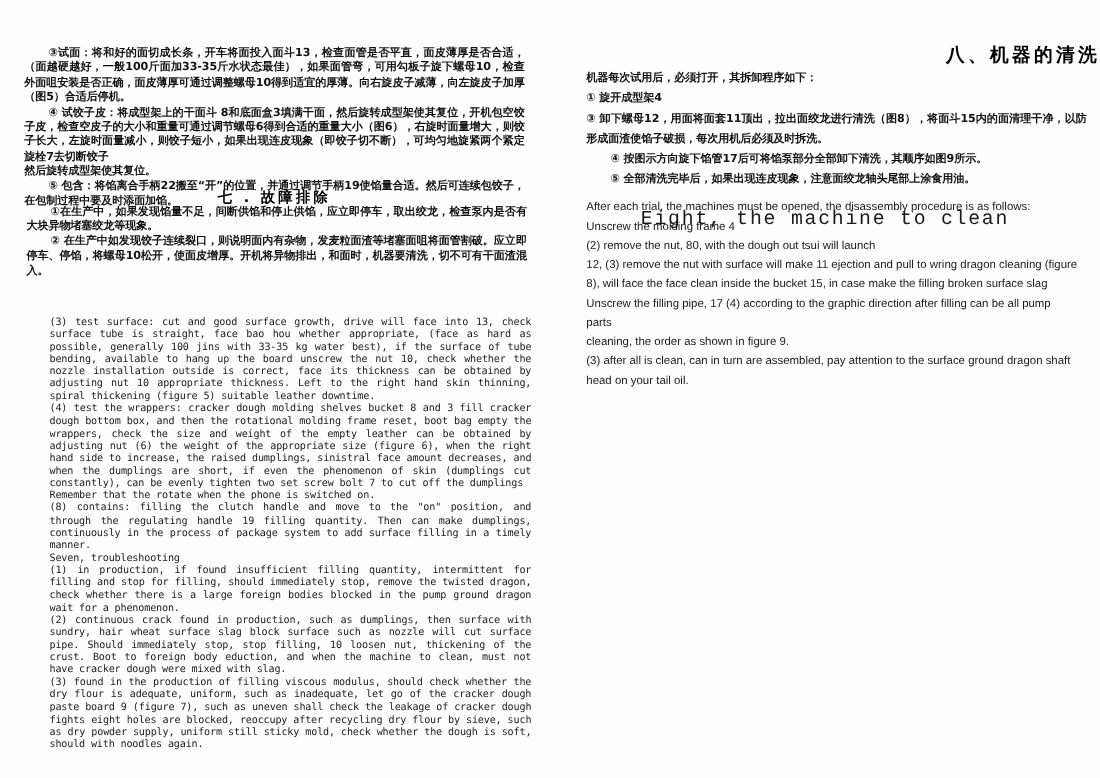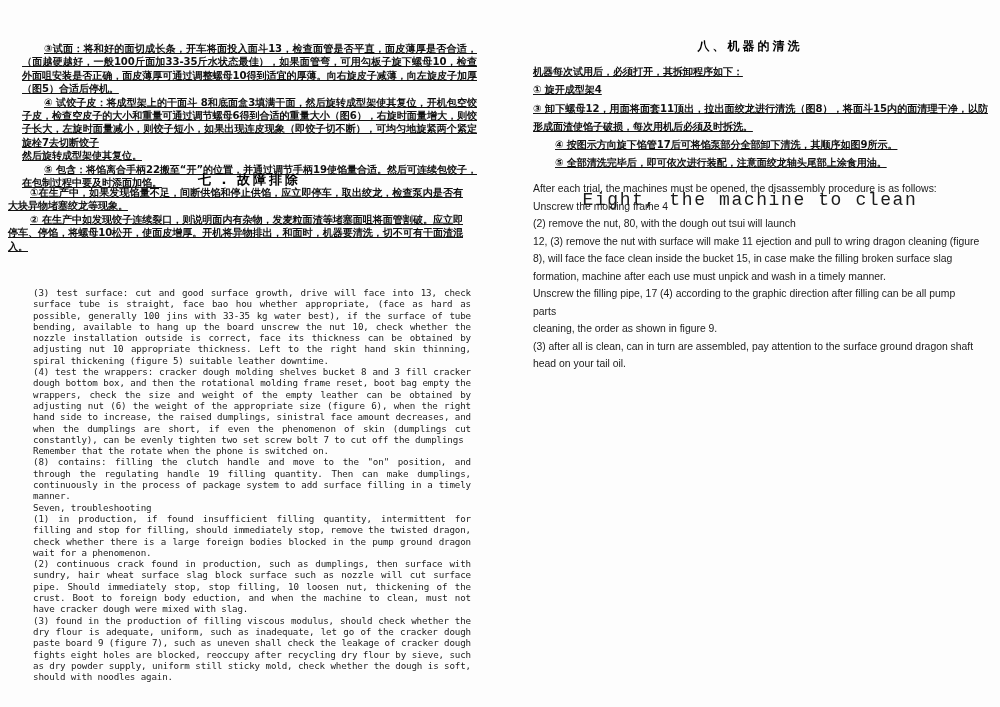--- a/index.html
+++ b/index.html
@@ -30,50 +30,50 @@
 
   
   .cn {
     font-family: "DejaVu Sans", "Liberation Sans", sans-serif;
     font-size: 10.1px;
     line-height: 13.4px;
     font-weight: 700;
     text-align: justify;
     letter-spacing: -0.1px;
     color: #111;
-    text-decoration: underline;
   }
   .cn p { margin: 0; }
   .indent1 { text-indent: 22px; }
   .indent0 { text-indent: 0; }
 
   .cn-head {
     font-family: "DejaVu Sans", "Liberation Sans", sans-serif;
     font-weight: 700;
     font-size: 13px;
     text-align: center;
     letter-spacing: 3px;
     margin: 5px 0 4px 0;
   }
   .cn-head-big {
     font-family: "DejaVu Sans", "Liberation Sans", sans-serif;
     font-weight: 700;
-    font-size: 12px;
-    text-align: center;
+    font-size: 17px;
+    text-align: right;
     letter-spacing: 3px;
   }
 
   
   .mono {
     font-family: "DejaVu Sans Mono", "Liberation Mono", monospace;
     font-size: 9.2px;
     line-height: 11.3px;
     text-align: justify;
     color: #1a1a1a;
     letter-spacing: -0.15px;
+    margin-left: 12px;
   }
   .mono p { margin: 0; }
 
   
   .eng {
     font-family: "Liberation Sans", sans-serif;
     font-size: 10.4px;
     line-height: 17.5px;
     color: #1a1a1a;
   }
@@ -84,21 +84,21 @@
     font-size: 18px;
     text-align: center;
     letter-spacing: 1.6px;
     margin: 12px 0 10px 0;
     color: #1a1a1a;
   }
 
   
   #left-cn-1 { position: absolute; left: 22px; top: 42px;  width: 455px; }
   #left-cn-head { position: absolute; left: 22px; top: 166px; width: 455px; }
-  #left-cn-2 { position: absolute; left: 8px; top: 186px; width: 455px; }
+  #left-cn-2 { position: absolute; left: 24px; top: 186px; width: 455px; }
   #left-mono  { position: absolute; left: 33px; top: 287px; width: 438px; }
 
   #right-title { position: absolute; left: 0; top: 38px; width: 500px; }
   #right-cn    { position: absolute; left: 33px; top: 63px; width: 455px; }
   #right-eng-head { position: absolute; left: 0; top: 178px; width: 500px; }
   #right-eng   { position: absolute; left: 33px; top: 180px; width: 448px; }
 </style>
 </head>
 <body>
 
@@ -138,34 +138,33 @@
 
     <div id="right-title">
       <div class="cn-head-big">八、机器的清洗</div>
     </div>
 
     <div class="cn" id="right-cn" style="line-height:18.3px;">
       <p class="indent0">机器每次试用后，必须打开，其拆卸程序如下：</p>
       <p class="indent0">① 旋开成型架4</p>
       <p class="indent0">③ 卸下螺母12，用面将面套11顶出，拉出面绞龙进行清洗（图8），将面斗15内的面清理干净，以防形成面渣使馅子破损，每次用机后必须及时拆洗。</p>
       <p class="indent1">④ 按图示方向旋下馅管17后可将馅泵部分全部卸下清洗，其顺序如图9所示。</p>
-      <p class="indent1">⑤ 全部清洗完毕后，即可依次进行装配，注意面绞龙轴头尾部上涂食用油。</p>
+      <p class="indent1">⑤ 全部清洗完毕后，如果出现连皮现象，注意面绞龙轴头尾部上涂食用油。</p>
     </div>
 
     <div id="right-eng-head">
       <div class="eng-head">Eight, the machine to clean</div>
     </div>
 
     <div class="eng" id="right-eng">
       <p>After each trial, the machines must be opened, the disassembly procedure is as follows:</p>
       <p>Unscrew the molding frame 4</p>
       <p>(2) remove the nut, 80, with the dough out tsui will launch</p>
       <p>12, (3) remove the nut with surface will make 11 ejection and pull to wring dragon cleaning (figure</p>
       <p>8), will face the face clean inside the bucket 15, in case make the filling broken surface slag</p>
-      <p>formation, machine after each use must unpick and wash in a timely manner.</p>
       <p>Unscrew the filling pipe, 17 (4) according to the graphic direction after filling can be all pump parts</p>
       <p>cleaning, the order as shown in figure 9.</p>
       <p>(3) after all is clean, can in turn are assembled, pay attention to the surface ground dragon shaft</p>
       <p>head on your tail oil.</p>
     </div>
 
   </div>
 </div>
 
 </body></html>

